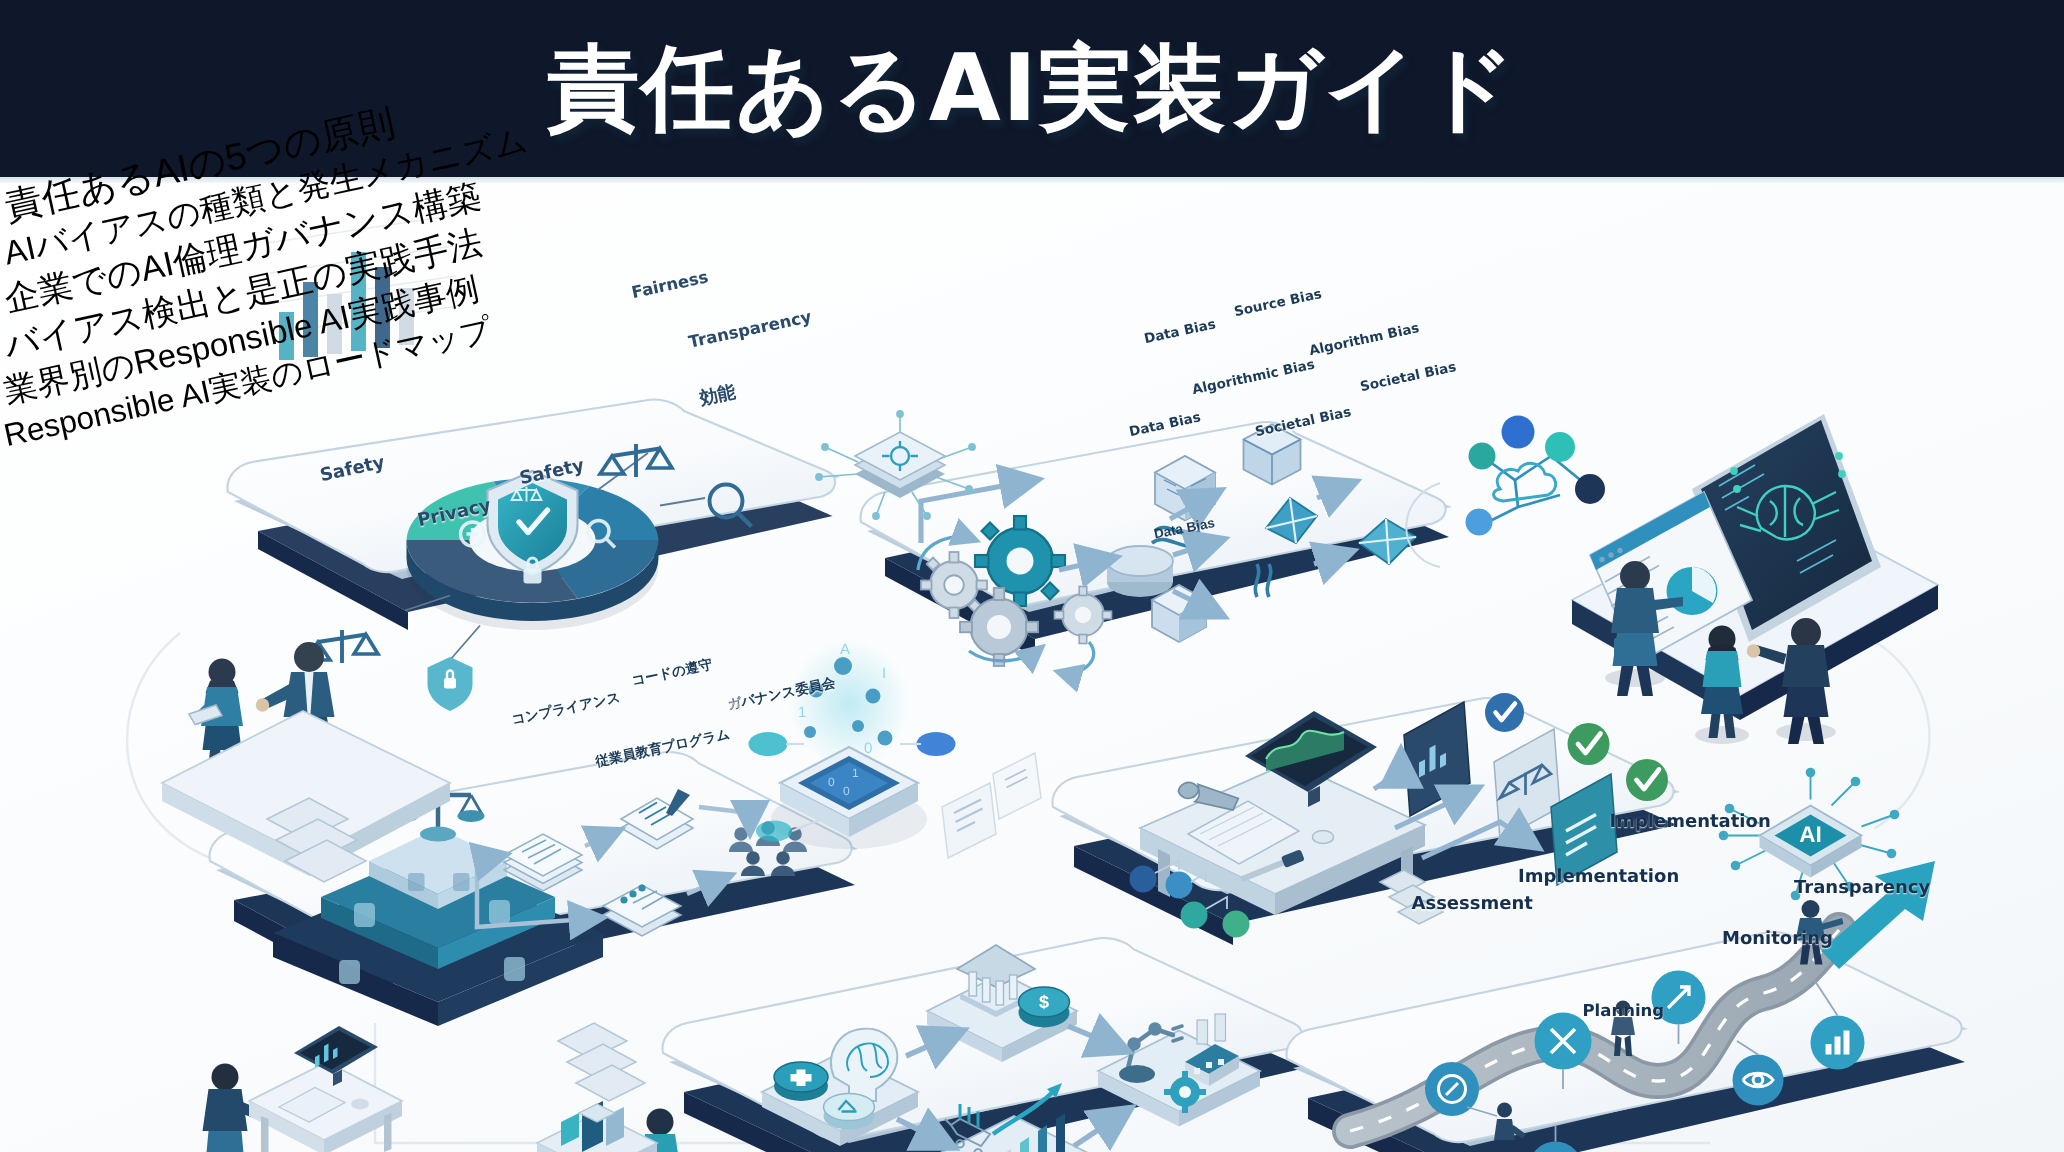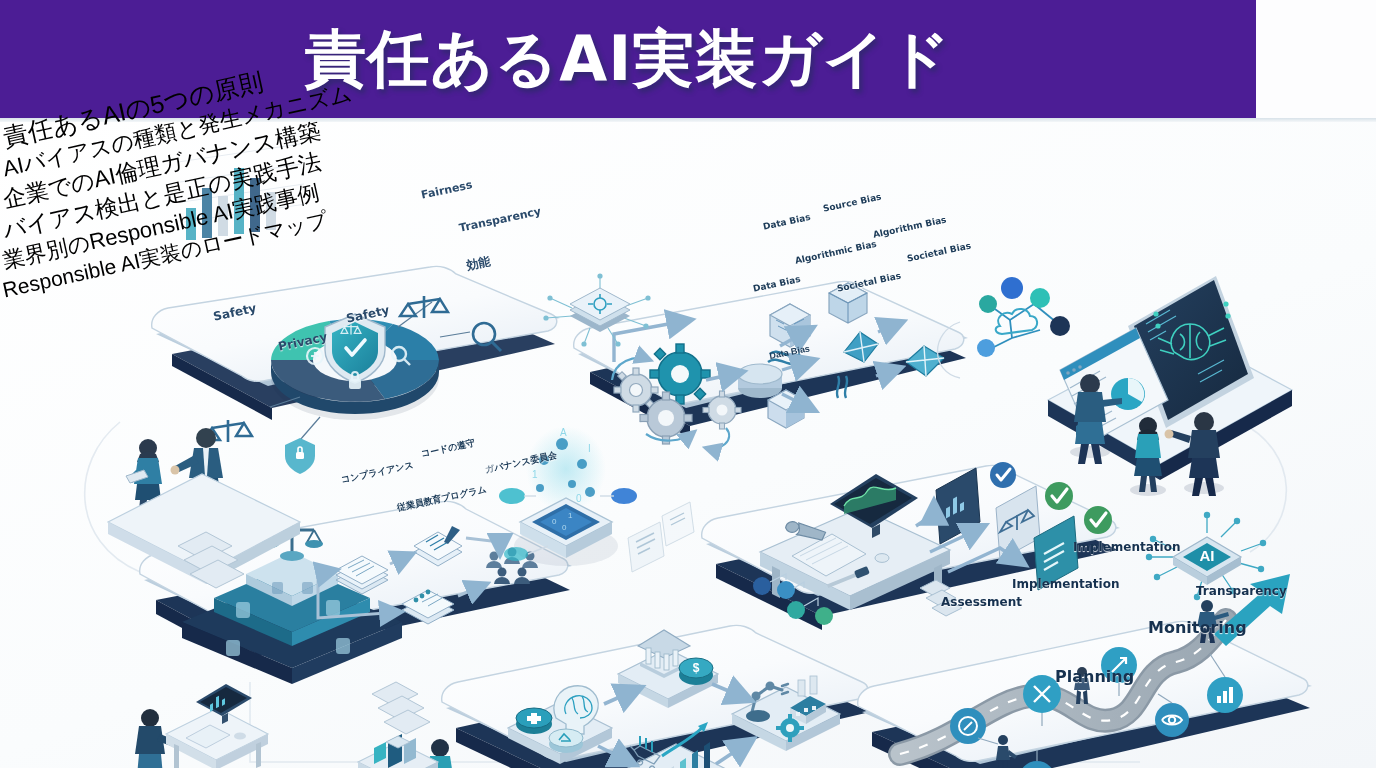--- a/index.html
+++ b/index.html
@@ -5,22 +5,22 @@
   * { margin:0; padding:0; box-sizing:border-box; }
   html,body { width:1376px; height:768px; overflow:hidden; }
   body {
     font-family:"Liberation Sans","DejaVu Sans",sans-serif;
     background:#ffffff;
   }
   #stage { position:relative; width:1376px; height:768px; background:#fdfdfe; overflow:hidden; }
 
   
   #banner {
-    position:absolute; left:0; top:0; width:1256px; height:118px;
-    background:#4c1d95;
+    position:absolute; left:0; top:0; width:1376px; height:118px;
+    background:#0f172a;
     display:flex; align-items:center; justify-content:center;
   }
   #banner-title {
     color:#ffffff;
     font-size:62px;
     font-weight:bold;
     letter-spacing:1px;
     text-shadow:3px 4px 5px rgba(20,50,70,.45);
     white-space:nowrap;
     font-family:"DejaVu Sans","Liberation Sans",sans-serif;
@@ -1058,20 +1058,20 @@
     <div class="lbl" style="left:420px; top:326px; font-size:9px; transform:rotate(-12deg); transform-origin:left top; color:#1c3b58;">コードの遵守</div>
     <div class="lbl" style="left:484px; top:342px; font-size:9px; transform:rotate(-12deg); transform-origin:left top; color:#1c3b58;">ガバナンス委員会</div>
     <div class="lbl" style="left:396px; top:380px; font-size:9px; transform:rotate(-12deg); transform-origin:left top; color:#1c3b58;">従業員教育プログラム</div>
 
     <div class="title" style="left:730px; top:302px; font-size:23px; transform:rotate(-12.4deg); transform-origin:left top;">バイアス検出と是正の実践手法</div>
 
     <div class="title" style="left:468px; top:460px; font-size:22px; transform:rotate(-12.4deg); transform-origin:left top;">業界別のResponsible AI実践事例</div>
 
     <div class="title" style="left:900px; top:444px; font-size:21px; transform:rotate(-12.4deg); transform-origin:left top;">Responsible AI実装のロードマップ</div>
     <div class="lbl" style="left:941px; top:473px; font-size:12px; color:#16314f;">Assessment</div>
-    <div class="lbl" style="left:1055px; top:545px; font-size:16px; color:#16314f;">Planning</div>
+    <div class="lbl" style="left:1055px; top:545px; font-size:11px; color:#16314f;">Planning</div>
     <div class="lbl" style="left:1012px; top:455px; font-size:12px; color:#16314f;">Implementation</div>
     <div class="lbl" style="left:1073px; top:418px; font-size:12px; color:#16314f;">Implementation</div>
-    <div class="lbl" style="left:1148px; top:496px; font-size:16px; color:#16314f;">Monitoring</div>
+    <div class="lbl" style="left:1148px; top:496px; font-size:12px; color:#16314f;">Monitoring</div>
     <div class="lbl" style="left:1196px; top:462px; font-size:12px; color:#16314f;">Transparency</div>
 
   </div>
 </div>
 
 </body></html>

